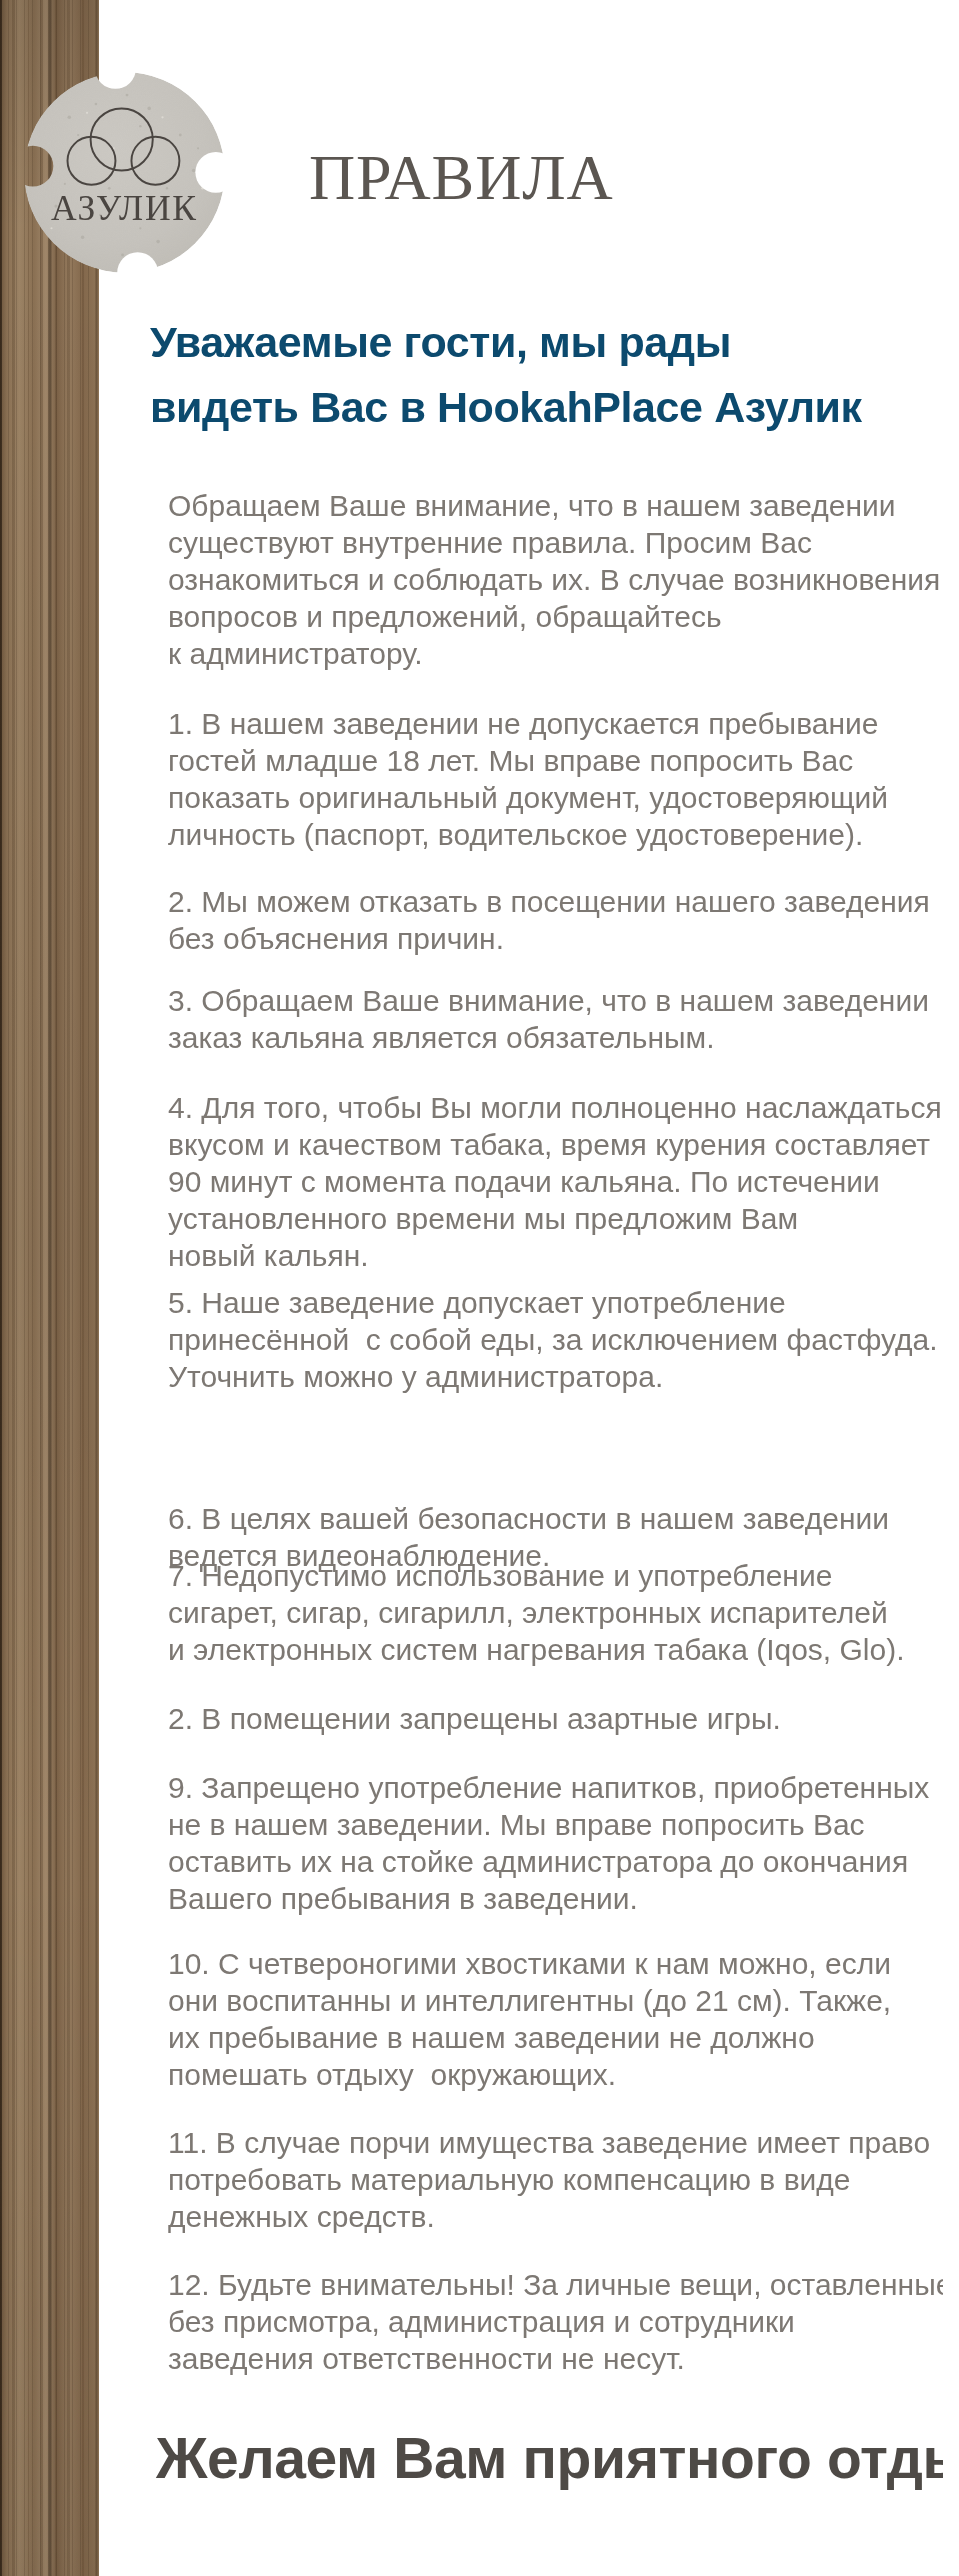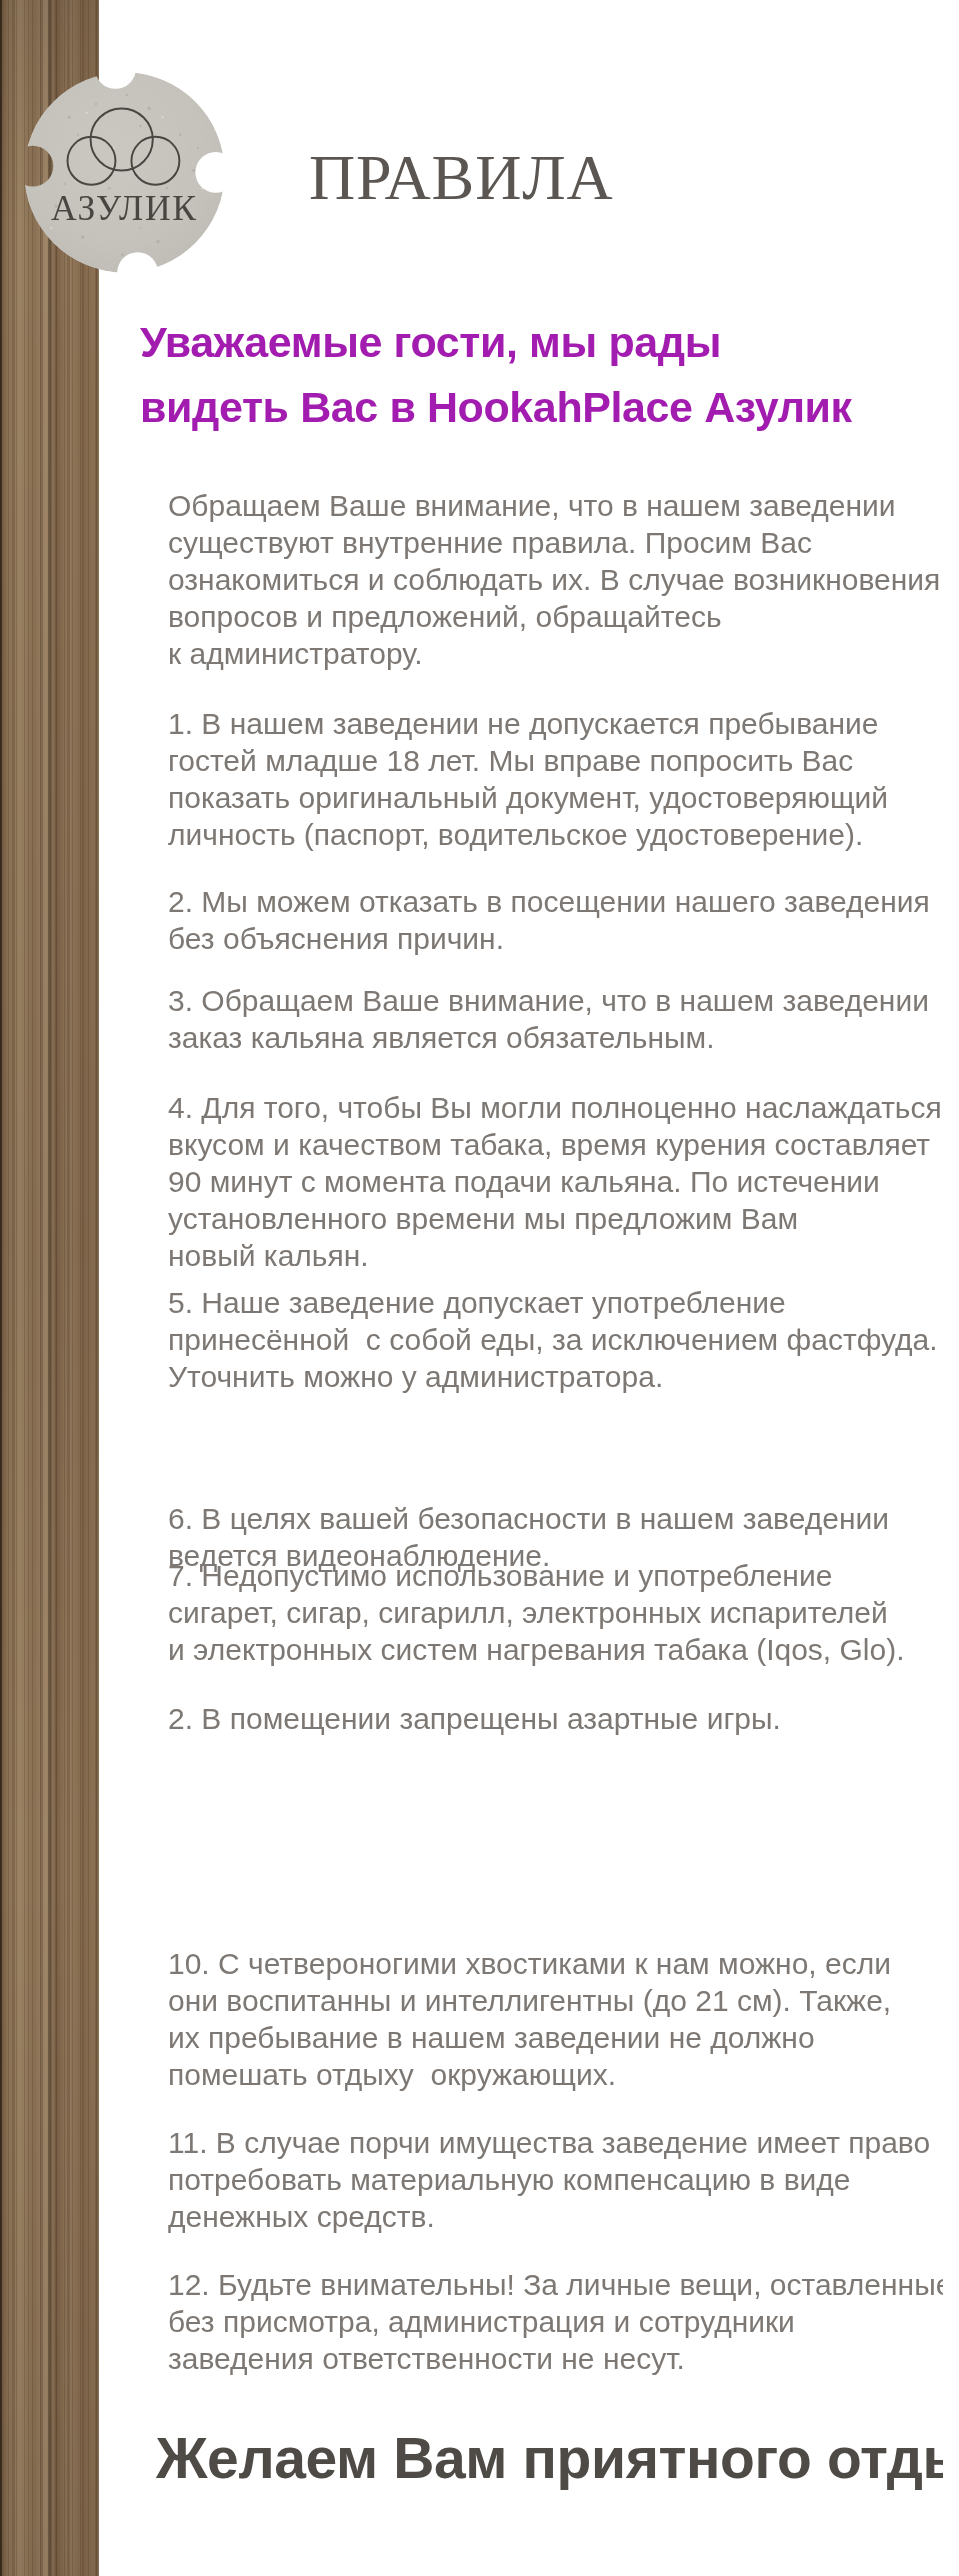--- a/index.html
+++ b/index.html
@@ -26,23 +26,23 @@
     font-family:"Liberation Serif",serif;
     font-size:40px;letter-spacing:2px;fill:#4a4541;
   }
   .title{
     position:absolute;left:293px;top:122px;margin:16px;
     font-family:"Liberation Serif",serif;font-weight:400;
     font-size:64px;line-height:80px;letter-spacing:0.9px;
     color:#5b5651;white-space:pre;
   }
   .heading{
-    position:absolute;left:140px;top:310px;margin:0;
+    position:absolute;left:150px;top:310px;margin:0;
     font-size:43px;line-height:65px;font-weight:bold;
-    color:#a21caf;white-space:pre;letter-spacing:-0.4px;
+    color:#0c4a6e;white-space:pre;letter-spacing:-0.4px;
   }
   .body{
     position:absolute;left:156px;margin:12px;
     font-size:30px;line-height:37px;font-weight:400;
     color:#7d7873;white-space:pre;
   }
   .footer{
     position:absolute;left:156px;top:2427px;margin:0;
     font-size:57px;line-height:62px;font-weight:bold;
     color:#4e4a46;white-space:pre;letter-spacing:-0.4px;
@@ -148,20 +148,24 @@
 новый кальян.</p>
   <p class="body" style="top:1272px">5. Наше заведение допускает употребление
 принесённой  с собой еды, за исключением фастфуда.
 Уточнить можно у администратора.</p>
   <p class="body" style="top:1488px">6. В целях вашей безопасности в нашем заведении
 ведется видеонаблюдение.</p>
   <p class="body" style="top:1545px">7. Недопустимо использование и употребление
 сигарет, сигар, сигарилл, электронных испарителей
 и электронных систем нагревания табака (Iqos, Glo).</p>
   <p class="body" style="top:1688px">2. В помещении запрещены азартные игры.</p>
+  <p class="body" style="top:1757px">9. Запрещено употребление напитков, приобретенных
+не в нашем заведении. Мы вправе попросить Вас
+оставить их на стойке администратора до окончания
+Вашего пребывания в заведении.</p>
   <p class="body" style="top:1933px">10. С четвероногими хвостиками к нам можно, если
 они воспитанны и интеллигентны (до 21 см). Также,
 их пребывание в нашем заведении не должно
 помешать отдыху  окружающих.</p>
   <p class="body" style="top:2112px">11. В случае порчи имущества заведение имеет право
 потребовать материальную компенсацию в виде
 денежных средств.</p>
   <p class="body" style="top:2254px">12. Будьте внимательны! За личные вещи, оставленные
 без присмотра, администрация и сотрудники
 заведения ответственности не несут.</p>

